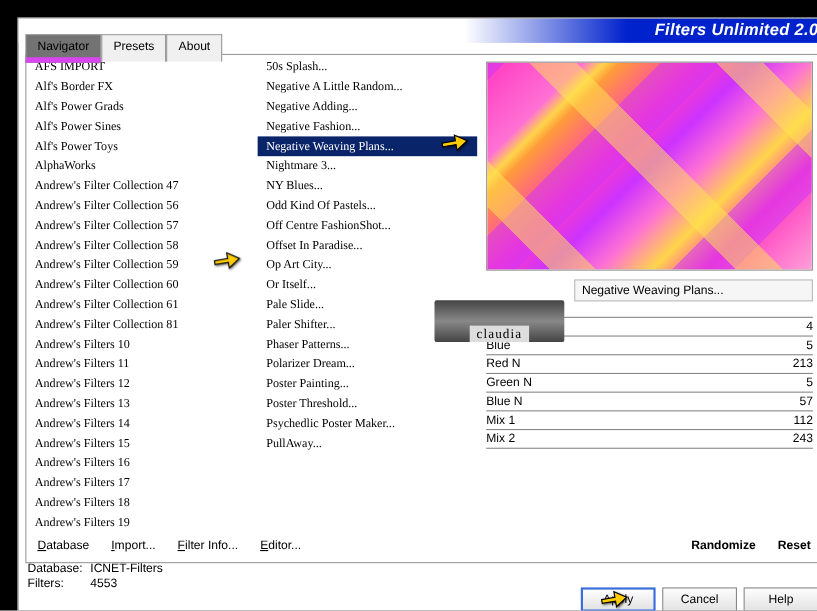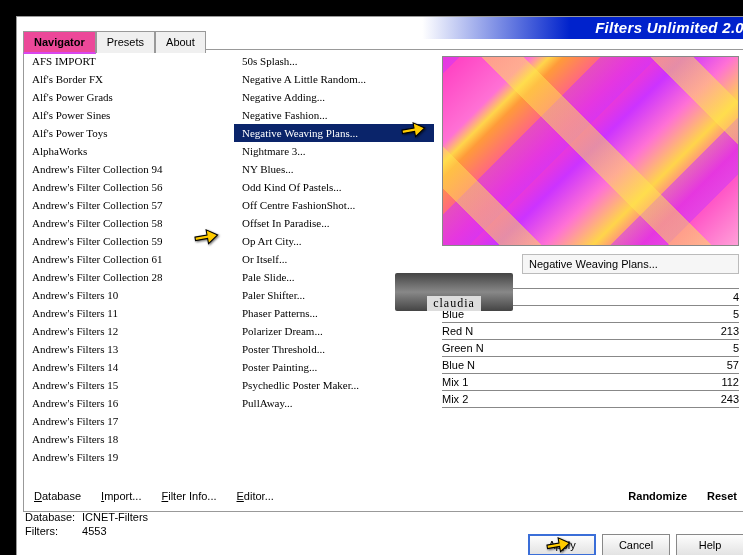--- a/index.html
+++ b/index.html
@@ -2,21 +2,21 @@
 <html><head>
 <meta charset="utf-8">
 <style>
   * { box-sizing: border-box; margin: 0; padding: 0; }
   body { font-family: Tahoma, Arial, sans-serif; font-size: 11px; background: #000; width: 743px; height: 555px; overflow: hidden; }
   .frame { background: #fff; width: 739px; height: 551px; margin: 16px; border: 1px solid #999; position: relative; }
   .titlebar { position: absolute; top: 0; left: 0; right: 0; height: 22px; background: linear-gradient(90deg, #fff 0%, #fff 55%, #0022cc 75%, #0022cc 100%); }
   .titlebar-text { position: absolute; right: 10px; top: 2px; color: #fff; font-weight: bold; font-style: italic; font-size: 15px; font-family: Arial, sans-serif; letter-spacing: 0.3px; }
   .tabs { position: absolute; top: 14px; left: 6px; display: flex; z-index: 2; }
   .tab { padding: 4px 10px; border: 1px solid #999; border-bottom: none; background: #f0f0f0; margin-right: 0; font-size: 11px; cursor: pointer; }
-  .tab.active { background: #ec4899; border-bottom: 2px solid #d946ef; margin-bottom: -1px; font-weight: bold; }
+  .tab.active { background: #737373; border-bottom: 5px solid #d946ef; margin-bottom: -1px; }
   .panel { position: absolute; top: 32px; left: 6px; right: 6px; bottom: 54px; border: 1px solid #999; background: #fff; }
   .columns { display: flex; height: calc(100% - 32px); }
   .col1 { width: 210px; border-right: 0; position: relative; overflow-y: scroll; overflow-x: hidden; padding-top: 2px; }
   .col1::-webkit-scrollbar { width: 16px; }
   .col1::-webkit-scrollbar-track { background: #f0f0f0; }
   .col1::-webkit-scrollbar-thumb { background: #c0c0c0; border: 1px solid #888; }
   .col2 { width: 200px; overflow-y: scroll; overflow-x: hidden; padding-top: 2px; }
   .col2::-webkit-scrollbar { width: 16px; }
   .col2::-webkit-scrollbar-track { background: #f0f0f0; }
   .col2::-webkit-scrollbar-thumb { background: #c0c0c0; border: 1px solid #888; }
@@ -74,27 +74,28 @@
   <div class="panel">
     <div class="columns">
 
       <div class="col1" id="col1">
           <div class="list-item">AFS IMPORT</div>
           <div class="list-item">Alf's Border FX</div>
           <div class="list-item">Alf's Power Grads</div>
           <div class="list-item">Alf's Power Sines</div>
           <div class="list-item">Alf's Power Toys</div>
           <div class="list-item">AlphaWorks</div>
-          <div class="list-item">Andrew's Filter Collection 94</div>
+          <div class="list-item">Andrew's Filter Collection 47</div>
           <div class="list-item">Andrew's Filter Collection 56</div>
           <div class="list-item">Andrew's Filter Collection 57</div>
           <div class="list-item">Andrew's Filter Collection 58</div>
           <div class="list-item">Andrew's Filter Collection 59</div>
+          <div class="list-item">Andrew's Filter Collection 60</div>
           <div class="list-item">Andrew's Filter Collection 61</div>
-          <div class="list-item">Andrew's Filter Collection 28</div>
+          <div class="list-item">Andrew's Filter Collection 81</div>
           <div class="list-item">Andrew's Filters 10</div>
           <div class="list-item">Andrew's Filters 11</div>
           <div class="list-item">Andrew's Filters 12</div>
           <div class="list-item">Andrew's Filters 13</div>
           <div class="list-item">Andrew's Filters 14</div>
           <div class="list-item">Andrew's Filters 15</div>
           <div class="list-item">Andrew's Filters 16</div>
           <div class="list-item">Andrew's Filters 17</div>
           <div class="list-item">Andrew's Filters 18</div>
           <div class="list-item">Andrew's Filters 19</div>
@@ -110,22 +111,22 @@
           <div class="list-item">NY Blues...</div>
           <div class="list-item">Odd Kind Of Pastels...</div>
           <div class="list-item">Off Centre FashionShot...</div>
           <div class="list-item">Offset In Paradise...</div>
           <div class="list-item">Op Art City...</div>
           <div class="list-item">Or Itself...</div>
           <div class="list-item">Pale Slide...</div>
           <div class="list-item">Paler Shifter...</div>
           <div class="list-item">Phaser Patterns...</div>
           <div class="list-item">Polarizer Dream...</div>
+          <div class="list-item">Poster Painting...</div>
           <div class="list-item">Poster Threshold...</div>
-          <div class="list-item">Poster Painting...</div>
           <div class="list-item">Psychedlic Poster Maker...</div>
           <div class="list-item">PullAway...</div>
         </div>
 
       <div class="col3">
         <div class="preview-box">
           <div class="preview-img"></div>
         </div>
         <div class="filter-name-row">
           <div class="filter-name-bar">Negative Weaving Plans...</div>

